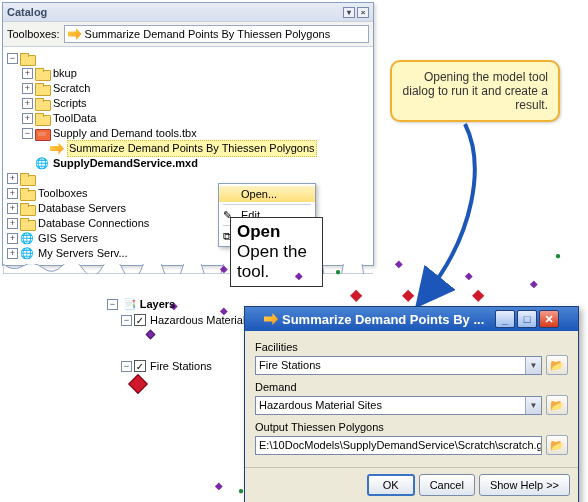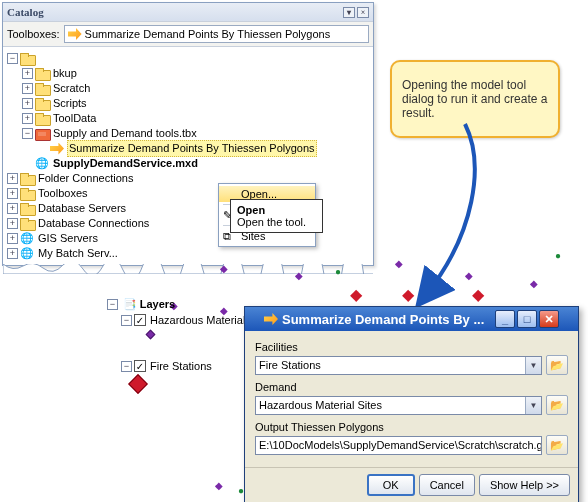--- a/index.html
+++ b/index.html
@@ -19,21 +19,21 @@
     width: 372px;
     border: 1px solid #8aa0c0;
     background: #f5f5f3;
     box-shadow: 2px 2px 3px rgba(0,0,0,.15);
   }
   .titlebar {
     height: 18px;
     background: linear-gradient(#e8edf5,#d6dfee);
     display: flex; align-items: center;
     padding: 0 4px;
-    color: #3b4a66; font-weight: bold; font-family: Liberation Serif, serif;
+    color: #3b4a66; font-weight: bold;
   }
   .titlebar .spacer { flex: 1; }
   .sq { width: 12px; height: 11px; margin-left: 2px; border: 1px solid #7a8aa8; background: #eef2f8; display:inline-flex;align-items:center;justify-content:center;font-size:8px;color:#445;}
   .loc-row {
     display: flex; align-items: center; gap: 4px;
     padding: 3px 4px;
     border-top: 1px solid #c8d0dc;
     border-bottom: 1px solid #c8d0dc;
     background: #f3f3f0;
   }
@@ -70,29 +70,29 @@
     position:absolute; top:183px; left:218px; width:98px;
     background:#fff; border:1px solid #8aa0c0; box-shadow:2px 2px 4px rgba(0,0,0,.25);
     padding:2px 0;
   }
   .ctx-item { padding:2px 22px 2px 22px; position:relative;}
   .ctx-item.hilite { background:linear-gradient(#fff3bf,#ffe07a); }
   .ctx-sep { border-top:1px solid #c8d0dc; margin:2px 4px;}
   .ctx-icon { position:absolute; left:4px; top:2px; width:13px; height:13px; }
 
   .tooltip-box {
-    position:absolute; top:199px; left:230px; width:93px;
-    background:#fff; border:1px solid #333; padding:4px 6px; font-size:11px;
+    position:absolute; top:217px; left:230px; width:93px;
+    background:#fff; border:1px solid #333; padding:4px 6px; font-size:17px;
   }
   .tooltip-box .ttl { font-weight:bold; }
 
   .callout {
     position:absolute; top:60px; left:390px; width:170px;
     background:#fff7c4; border:2px solid #f0b030; border-radius:10px;
-    padding:16px 10px; text-align:left; color:#333; font-size:12px;
+    padding:8px 10px; text-align:right; color:#333; font-size:12px;
     box-shadow:1px 1px 3px rgba(0,0,0,.2);
   }
 
   .confetti { position:absolute; font-size:10px; pointer-events:none; }
 
   .layers-panel { position:absolute; top:296px; left:107px; }
   .layers-panel .row { display:flex; align-items:center; height:16px; }
   .chk { width:12px; height:12px; border:1px solid #555; display:inline-flex; align-items:center; justify-content:center; font-size:10px; margin-right:4px; background:#fff;}
   .dia { display:inline-block; width:14px; height:14px; background:#cf1a2b; border:1px solid #7a0010; transform:rotate(45deg); margin:3px 0 6px 24px;}
 
@@ -185,21 +185,20 @@
     <div class="node">
         <span class="pad" style="width:17px"></span>
         <span class="noTg"></span>
         <span class="fico mxd"></span>
         <span class="bold">SupplyDemandService.mxd</span>
       </div>
     <div class="node">
         <span class="pad" style="width:2px"></span>
         <span class="tg">+</span>
         <span class="fico folder"></span>
-        <span>Folder Connections</span>
       </div>
     <div class="node">
         <span class="pad" style="width:2px"></span>
         <span class="tg">+</span>
         <span class="fico folder"></span>
         <span>Toolboxes</span>
       </div>
     <div class="node">
         <span class="pad" style="width:2px"></span>
         <span class="tg">+</span>
@@ -215,21 +214,21 @@
     <div class="node">
         <span class="pad" style="width:2px"></span>
         <span class="tg">+</span>
         <span class="fico globe"></span>
         <span>GIS Servers</span>
       </div>
     <div class="node">
         <span class="pad" style="width:2px"></span>
         <span class="tg">+</span>
         <span class="fico globe"></span>
-        <span>My Batch Serv...</span>
+        <span>My Servers Serv...</span>
       </div>
   </div>
   <div class="torn-edge" style="bottom:-9px;">
     <svg width="372" height="10">
         <path d="M0,0 Q10,8 20,2 T40,4 T60,1 T80,5 T100,2 T120,6 T140,1 T160,5 T180,2 T200,6 T220,2 T240,5 T260,1 T280,6 T300,2 T320,5 T340,2 T360,6 T372,2 L372,10 L0,10 Z" fill="#fff" stroke="#8aa0c0"></path>
       </svg>
   </div>
 </div>
 
 <div class="ctx-menu">

